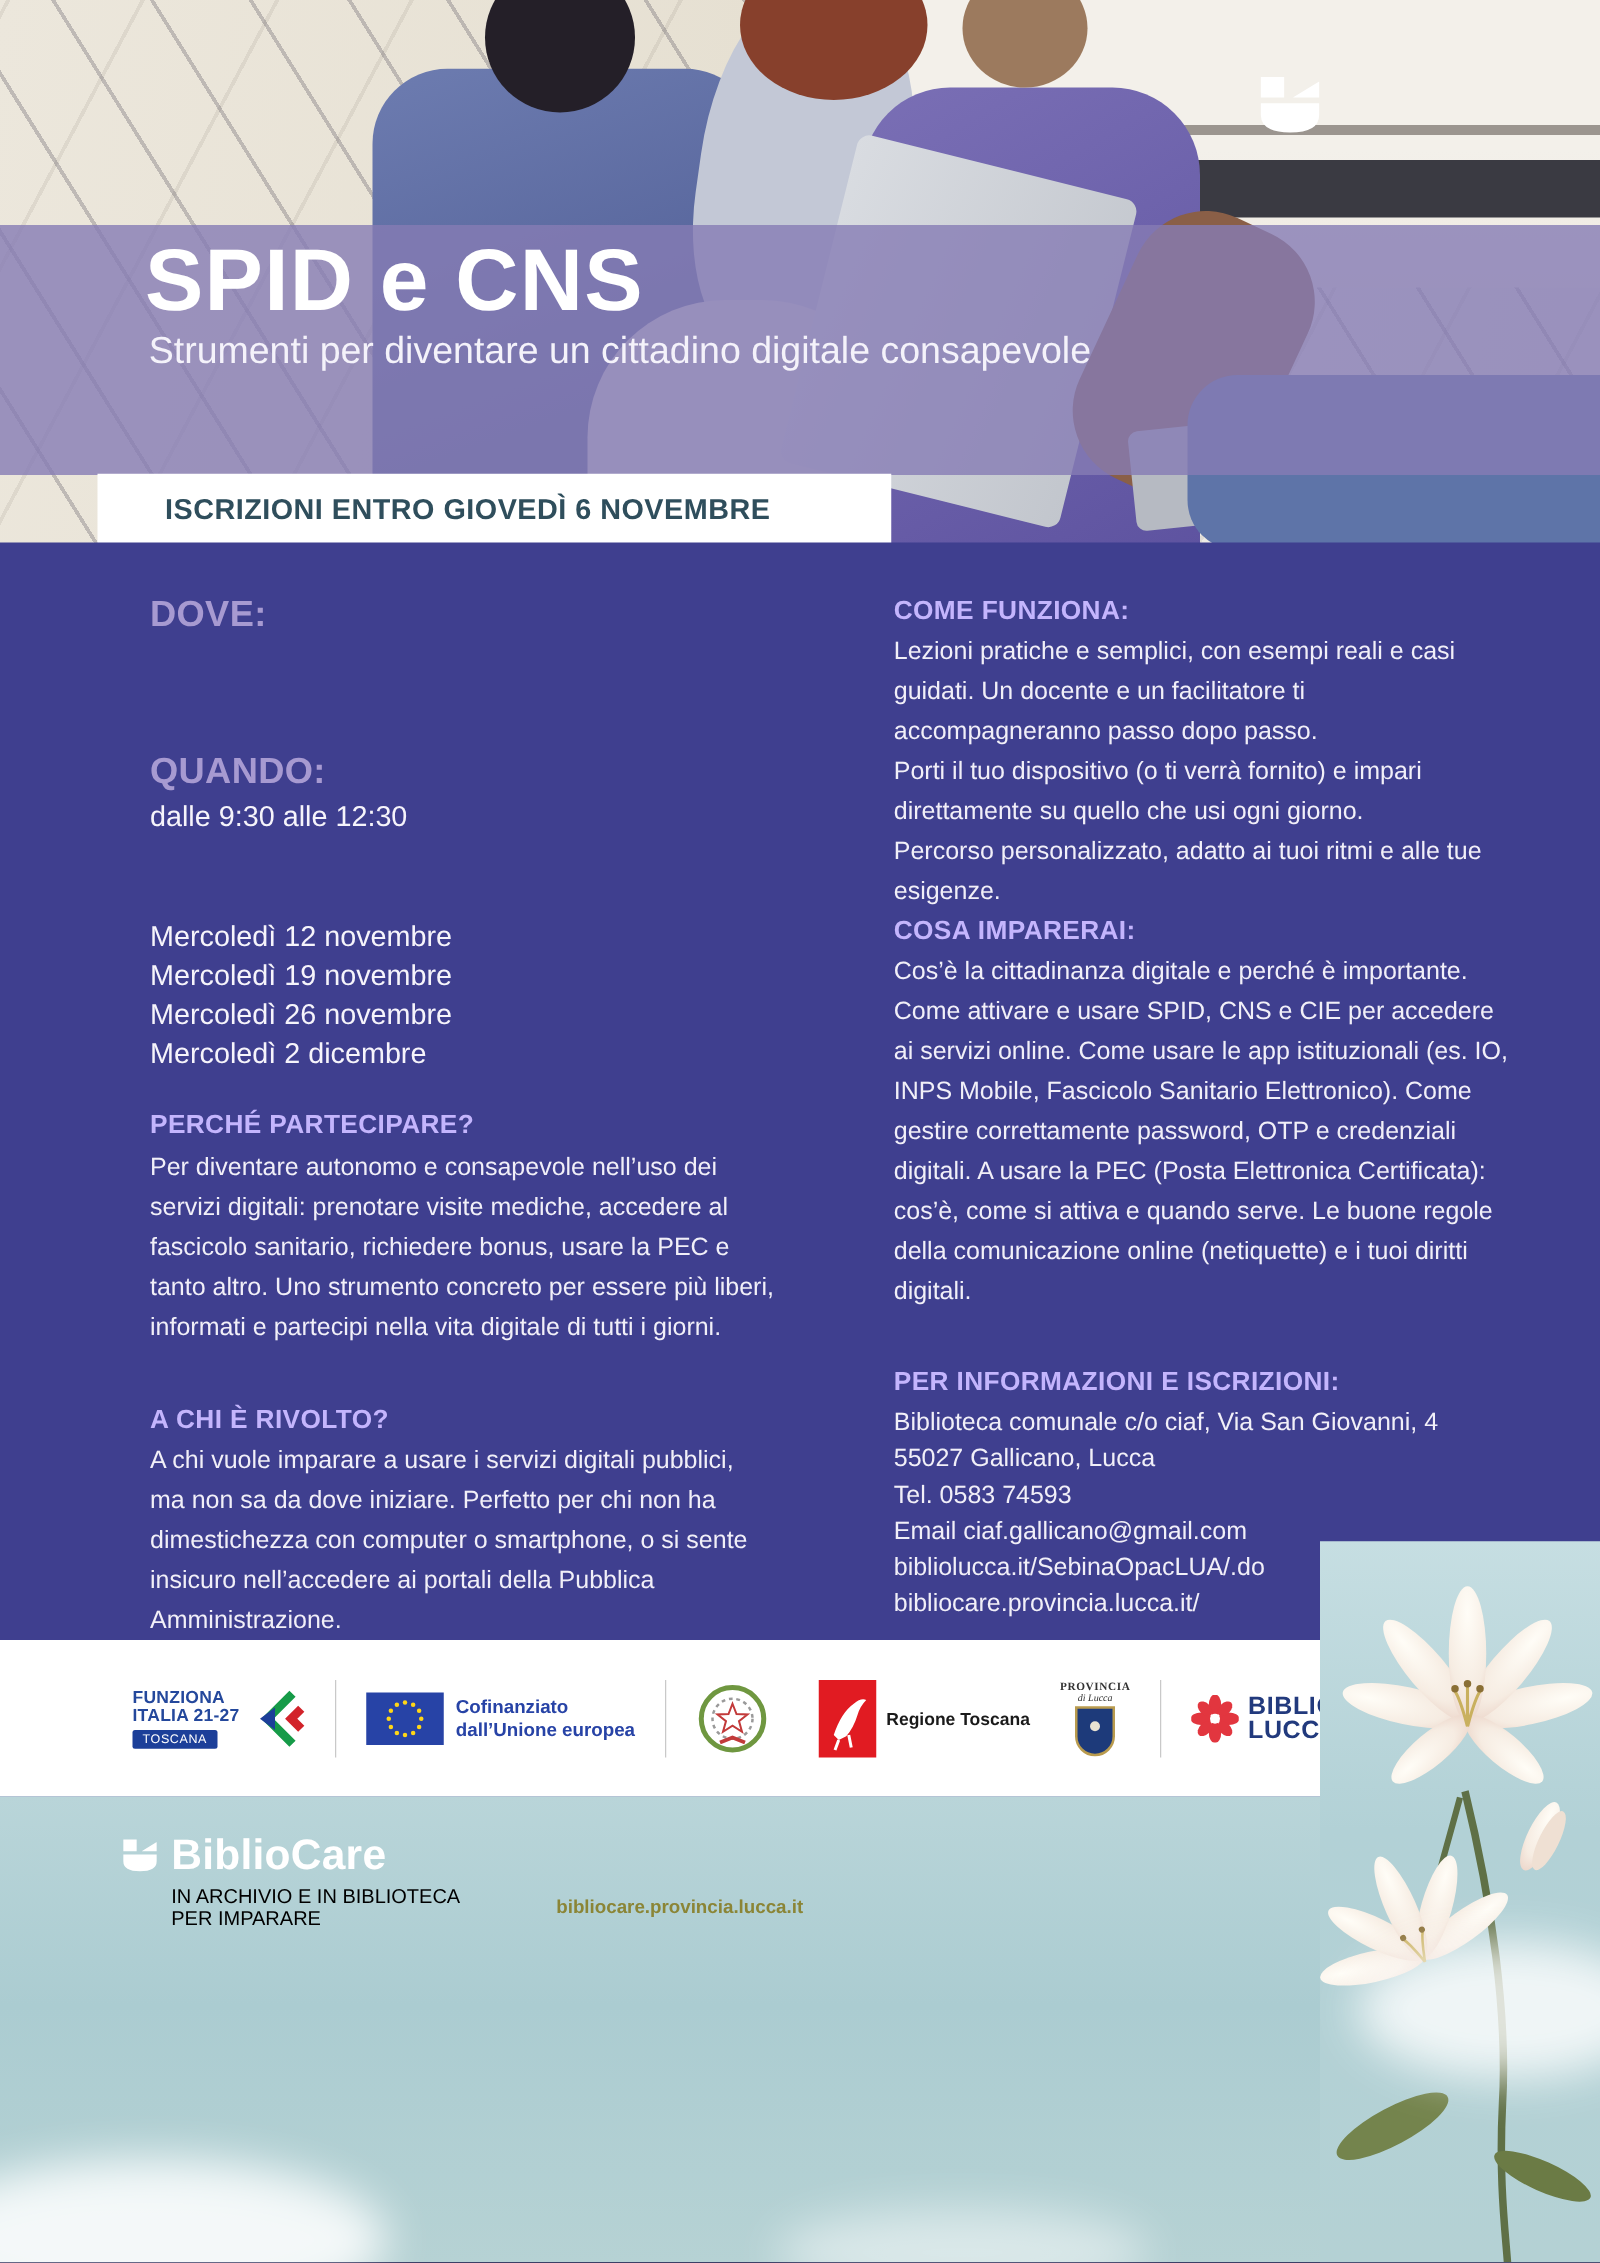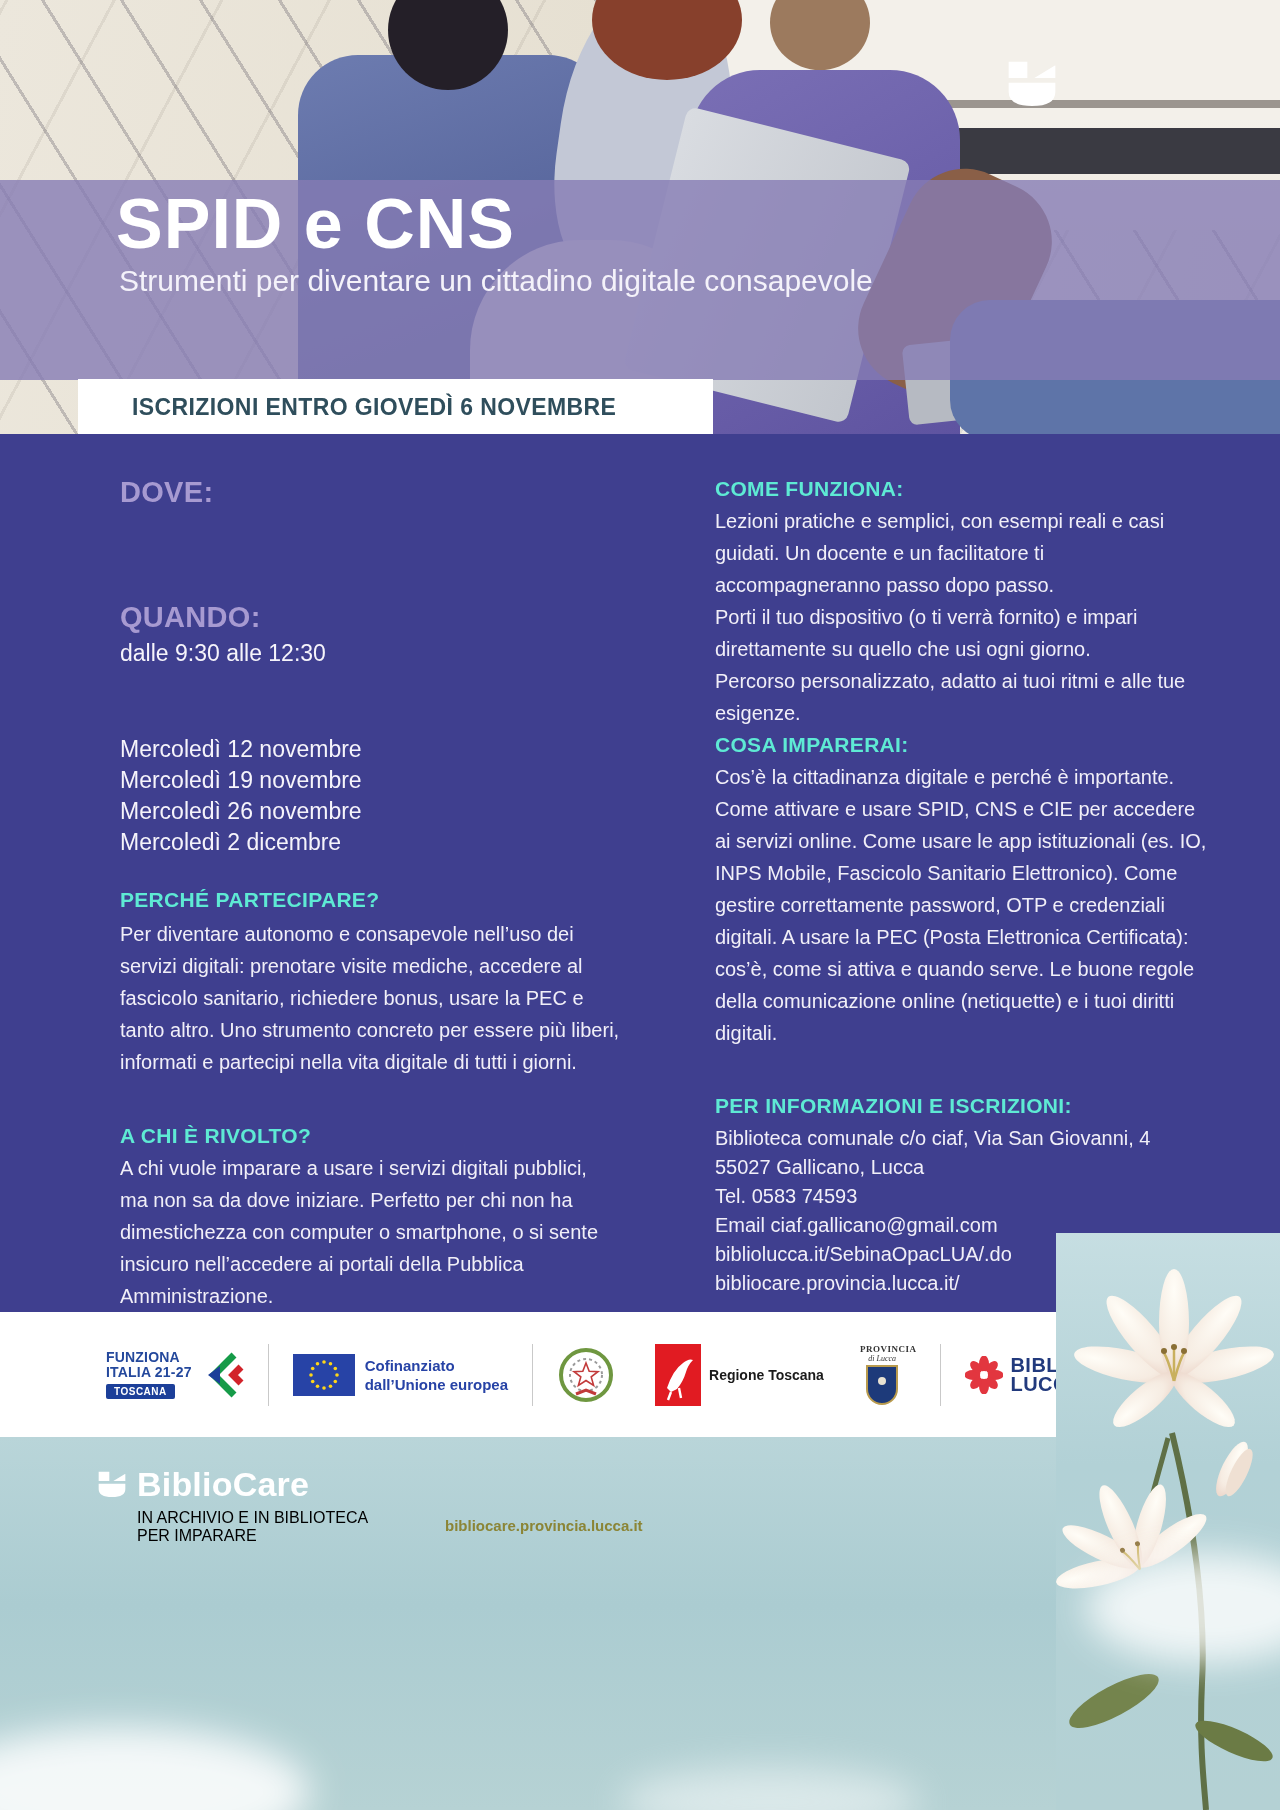--- a/index.html
+++ b/index.html
@@ -46,44 +46,44 @@
   .deadline-bar{position:absolute;left:78px;top:379px;width:635px;height:56px;background:#ffffff;
     display:flex;align-items:center;padding-left:54px;}
   .deadline-bar span{font-size:23px;font-weight:800;color:#2f4e5c;letter-spacing:.4px;white-space:nowrap;}
 
   
   .main{position:absolute;left:0;top:434px;width:1280px;height:878px;background:#3f3f8f;}
   .col-left{position:absolute;left:120px;top:0;width:500px;height:878px;}
   .col-right{position:absolute;left:715px;top:0;width:500px;height:878px;}
   .blk{position:absolute;left:0;}
   .h-big{font-size:29px;font-weight:800;color:#a79ad1;letter-spacing:.3px;}
-  .h-small{font-size:21px;font-weight:800;color:#5eead4;letter-spacing:.3px;}
+  .h-small{font-size:21px;font-weight:800;color:#c4b5fd;letter-spacing:.3px;}
   .body-lg{font-size:23px;line-height:34px;color:#f6f4fb;}
   .dates{font-size:23px;line-height:31px;color:#f6f4fb;}
   .body{font-size:20px;line-height:32px;color:#f1eff8;}
   .contact{font-size:20px;line-height:29px;color:#f1eff8;}
 
   
   .strip{position:absolute;left:0;top:1312px;width:1280px;height:125px;background:#ffffff;z-index:2;}
   .logo-row{position:absolute;left:106px;top:0;height:125px;display:flex;align-items:center;gap:24px;}
   .vsep{width:1px;height:62px;background:#c9c9c9;}
   .coe{display:flex;align-items:center;gap:8px;}
   .coe-text{display:flex;flex-direction:column;}
   .coe-l1,.coe-l2{font-size:14px;font-weight:800;color:#24489c;line-height:15px;letter-spacing:.2px;}
-  .coe-badge{margin-top:4px;background:#1c3f99;color:#fff;font-size:10px;font-weight:700;
+  .coe-badge{margin-top:4px;background:#1c3f99;color:#fff;font-size:10px;font-weight:400;
     padding:2px 8px;border-radius:2px;align-self:flex-start;letter-spacing:.5px;}
   .eu{display:flex;align-items:center;gap:10px;}
   .eu-flag{width:62px;height:42px;background:#2743a6;position:relative;flex:0 0 auto;}
   .eu-text{font-size:15px;font-weight:700;color:#2743a6;line-height:19px;}
   .emblem{width:58px;height:58px;}
   .rt{display:flex;align-items:center;gap:8px;margin-left:16px;}
   .rt-flag{width:46px;height:62px;background:#e11b22;position:relative;}
   .rt-label{font-size:14px;font-weight:700;color:#1a1a1a;white-space:nowrap;}
   .prov{display:flex;flex-direction:column;align-items:center;}
-  .prov-l1{font-size:9px;font-weight:700;color:#333;font-family:"Liberation Serif",serif;letter-spacing:.5px;margin-left:12px;}
+  .prov-l1{font-size:9px;font-weight:700;color:#333;font-family:"Liberation Serif",serif;letter-spacing:.5px;}
   .prov-l2{font-size:8px;font-style:italic;color:#333;font-family:"Liberation Serif",serif;}
   .prov-shield{margin-top:2px;width:32px;height:40px;background:#1d3a7a;border:2px solid #b99b4e;
     border-radius:0 0 16px 16px;position:relative;}
   .prov-shield::after{content:"";position:absolute;left:10px;top:10px;width:8px;height:8px;border-radius:50%;background:#e8e2d2;}
   .bl{display:flex;align-items:center;gap:7px;}
   .bl-name{display:flex;flex-direction:column;}
   .bl-name div{font-size:20px;font-weight:800;color:#223a7d;line-height:19px;letter-spacing:.5px;}
   .bl-sub{display:flex;flex-direction:column;}
 
   

